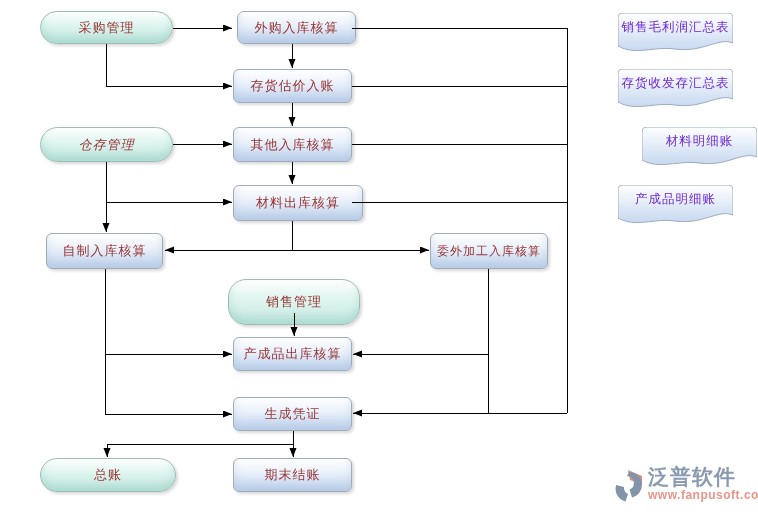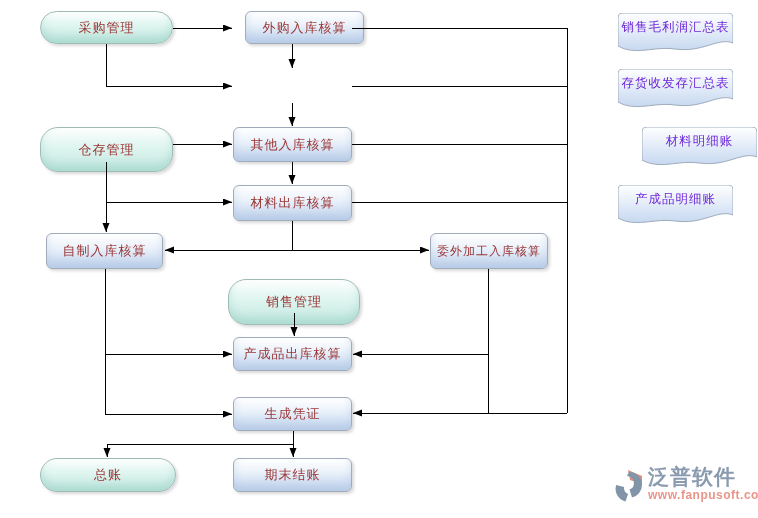--- a/index.html
+++ b/index.html
@@ -80,37 +80,40 @@
 
       <path d="M293,431 V457" marker-end="url(#arr)"></path>
       <path d="M293,444 H107"></path>
       <path d="M107,444 V457" marker-end="url(#arr)"></path>
     </g>
   </svg>
 
   <div class="node pill" style="left:40px;top:11px;width:133px;height:33px;">
     <span>采购管理</span>
   </div>
-  <div class="node pill" style="left:40px;top:127px;width:133px;height:45px;">
+  <div class="node pill" style="left:40px;top:127px;width:133px;height:35px;font-style:italic;">
     <span>仓存管理</span>
   </div>
   <div class="node pill" style="left:228px;top:279px;width:132px;height:46px;">
     <span>销售管理</span>
   </div>
   <div class="node pill" style="left:40px;top:458px;width:136px;height:34px;">
     <span>总账</span>
   </div>
 
-  <div class="node box" style="left:245px;top:11px;width:119px;height:33px;">
+  <div class="node box" style="left:237px;top:11px;width:119px;height:33px;border-radius:7px;">
     <span>外购入库核算</span>
+  </div>
+  <div class="node box" style="left:233px;top:69px;width:119px;height:34px;">
+    <span>存货估价入账</span>
   </div>
   <div class="node box" style="left:233px;top:127px;width:119px;height:35px;">
     <span>其他入库核算</span>
   </div>
-  <div class="node box" style="left:233px;top:185px;width:119px;height:36px;">
+  <div class="node box" style="left:233px;top:185px;width:130px;height:36px;">
     <span>材料出库核算</span>
   </div>
   <div class="node box" style="left:430px;top:233px;width:118px;height:36px;font-size:12px;">
     <span>委外加工入库核算</span>
   </div>
   <div class="node box" style="left:46px;top:233px;width:117px;height:36px;">
     <span>自制入库核算</span>
   </div>
   <div class="node box" style="left:233px;top:337px;width:119px;height:34px;">
     <span>产成品出库核算</span>

